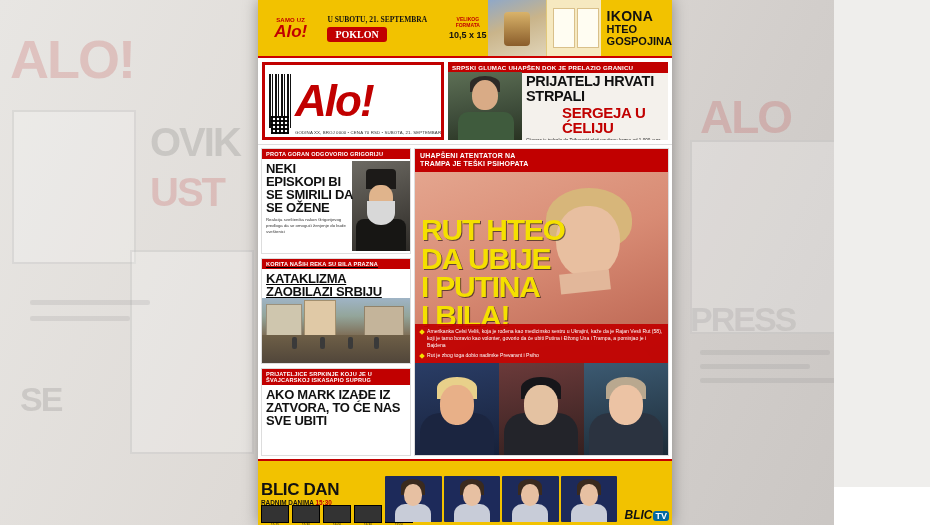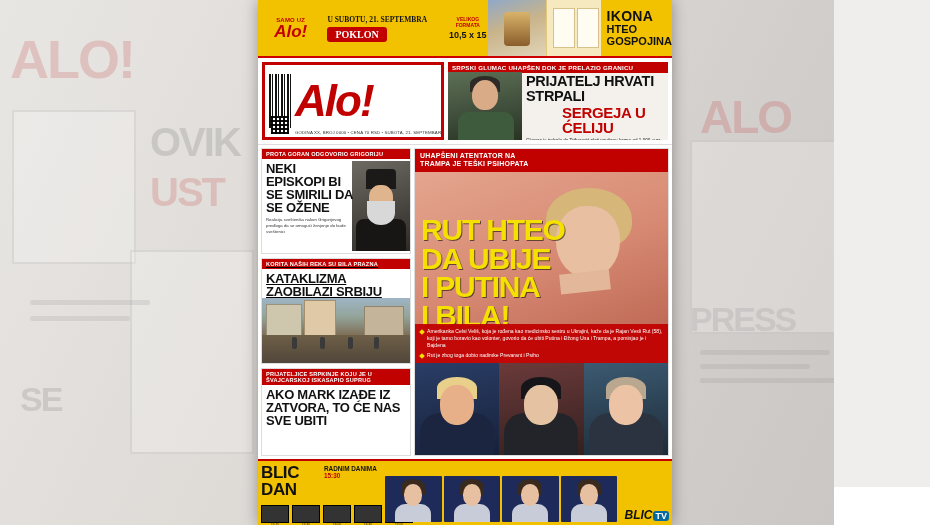--- a/index.html
+++ b/index.html
@@ -561,22 +561,22 @@
     background: #f2c200;
     border-top: 2px solid #c10000;
     display: flex;
     align-items: stretch;
     padding: 3px;
     gap: 4px;
   }
   .bd-left {
     width: 120px;
     display: flex;
-    flex-direction: row;
-    justify-content: flex-end;
+    flex-direction: column;
+    justify-content: center;
   }
   .bd-title {
     font-size: 17px;
     font-weight: 800;
     color: #111;
     line-height: 1;
     letter-spacing: -.4px;
   }
   .bd-sub {
     font-size: 6.4px;

